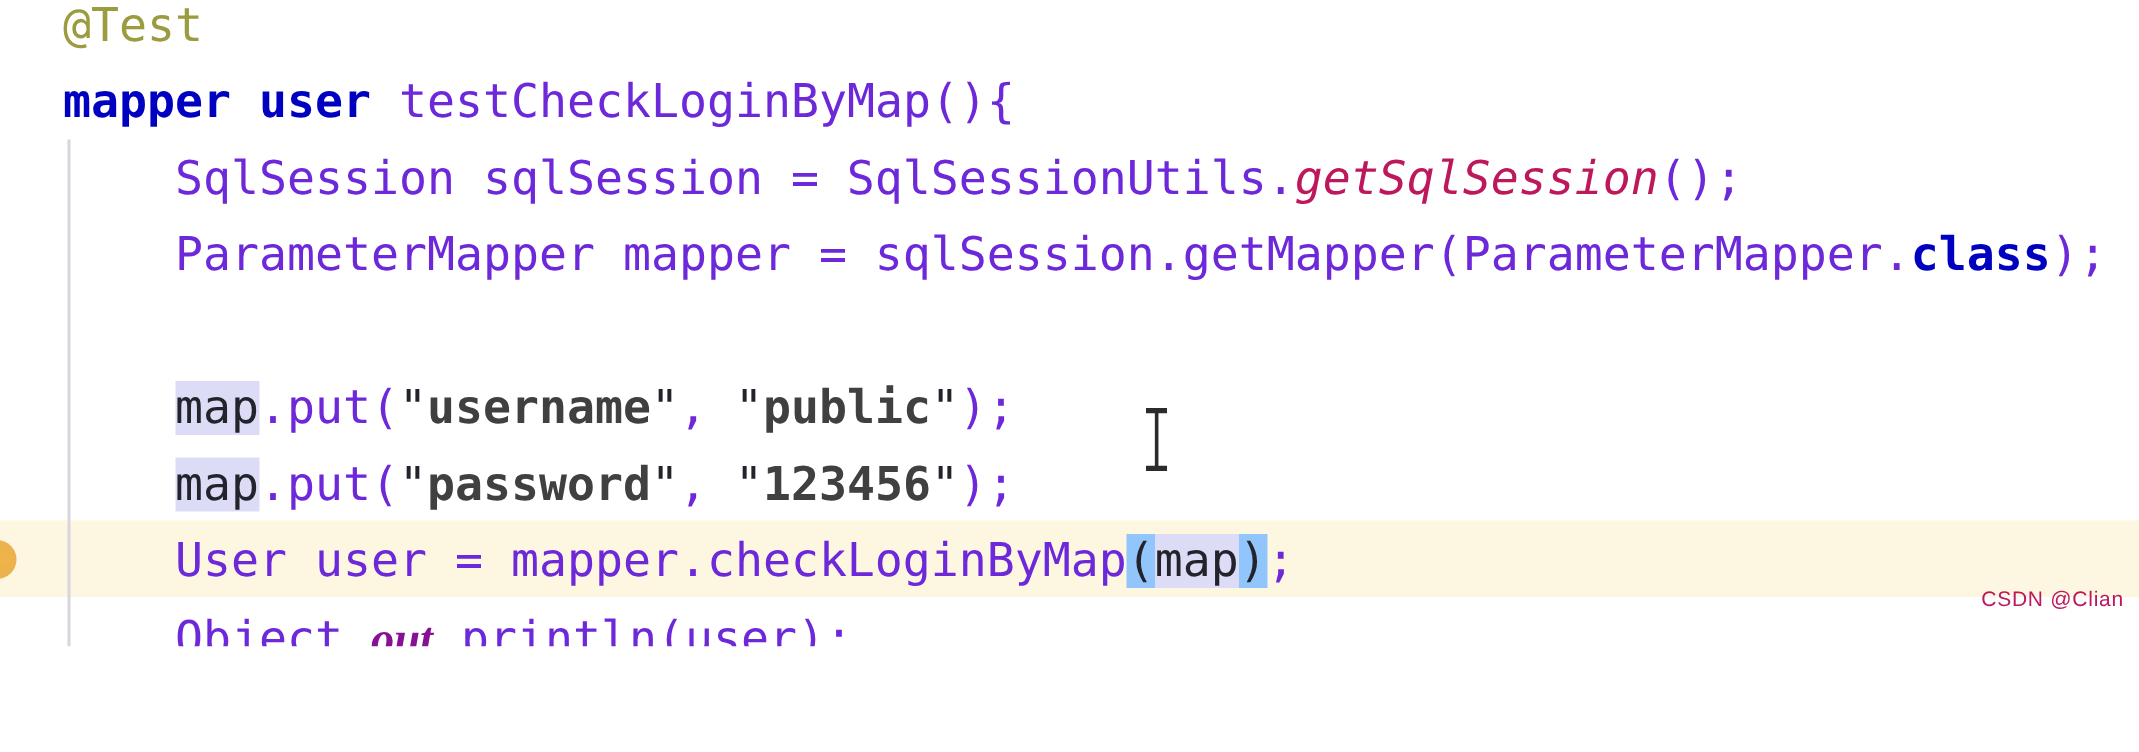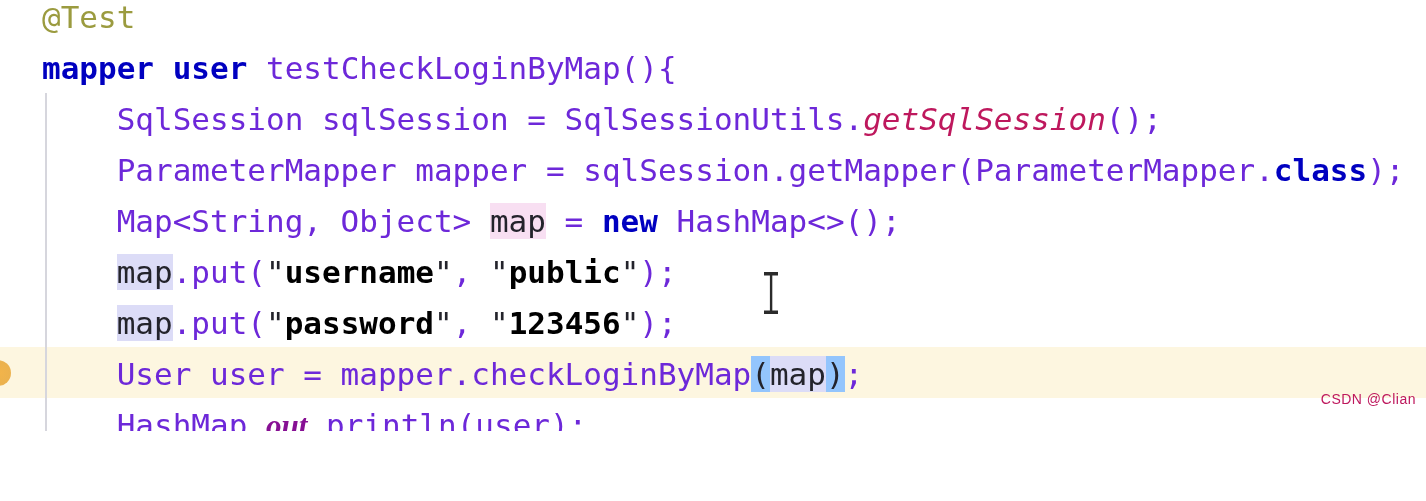--- a/index.html
+++ b/index.html
@@ -55,21 +55,21 @@
     left: 0;
     height: 51px;
     white-space: pre;
     z-index: 3;
     display: block;
   }
 
   
   .kw        { color: #0000c0; font-weight: bold; }
   .anno      { color: #9b9b3f; }
-  .str       { color: #000000; font-weight: bold; }
+  .str       { color: #404040; font-weight: bold; }
   .quote     { color: #23232b; }
   .static-it { color: #871094; font-weight: bold; font-style: italic; font-family: Liberation Serif, serif; }
   .meth-it   { color: #be185d; font-style: italic; }
   .plain     { color: #6d28d9; }
 
   
   .hl-read   { background: #dcdcf7; }
   .hl-write  { background: #f8dff2; }
   .hl-brace  { background: #93c5fd; }
 
@@ -104,29 +104,28 @@
   <div class="indent-guide" style="left:45px; top:93px; height:362px;"></div>
 
   <div class="code-line" style="top:-8px; left:42px;"><span class="anno">@Test</span></div>
 
   <div class="code-line" style="top:43px; left:42px;"><span class="kw">mapper</span><span class="plain"> </span><span class="kw">user</span><span class="plain"> </span><span class="plain">testCheckLoginByMap(){</span></div>
 
   <div class="code-line" style="top:94px; left:42px;"><span class="plain">    </span><span class="plain">SqlSession sqlSession = SqlSessionUtils.</span><span class="meth-it">getSqlSession</span><span class="plain">();</span></div>
 
   <div class="code-line" style="top:145px; left:42px;"><span class="plain">    </span><span class="plain">ParameterMapper mapper = sqlSession.getMapper(ParameterMapper.</span><span class="kw">class</span><span class="plain">);</span></div>
 
-  <div class="code-line" style="top:196px; left:42px;"><span class="plain">    </span><span class="plain">Map&lt;String, Object&gt; </span><span class="hl-write">map</span><span class="plain"> = </span><span class="kw">new</span><span class="plain"> HashMap&lt;&gt;();</span></div>
 
   <div class="code-line" style="top:247px; left:42px;"><span class="plain">    </span><span class="hl-read">map</span><span class="plain">.put(</span><span class="quote">"</span><span class="str">username</span><span class="quote">"</span><span class="plain">, </span><span class="quote">"</span><span class="str">public</span><span class="quote">"</span><span class="plain">);</span></div>
 
   <div class="code-line" style="top:298px; left:42px;"><span class="plain">    </span><span class="hl-read">map</span><span class="plain">.put(</span><span class="quote">"</span><span class="str">password</span><span class="quote">"</span><span class="plain">, </span><span class="quote">"</span><span class="str">123456</span><span class="quote">"</span><span class="plain">);</span></div>
 
   <div class="code-line" style="top:349px; left:42px;"><span class="plain">    </span><span class="plain">User user = mapper.checkLoginByMap</span><span class="hl-brace">(</span><span class="hl-read">map</span><span class="hl-brace">)</span><span class="plain">;</span></div>
 
-  <div class="code-line" style="top:400px; left:42px;"><span class="plain">    </span><span class="plain">HashMap.</span><span class="static-it">out</span><span class="plain">.println(user);</span></div>
+  <div class="code-line" style="top:400px; left:42px;"><span class="plain">    </span><span class="plain">Object.</span><span class="static-it">out</span><span class="plain">.println(user);</span></div>
 
   <div class="code-line" style="top:451px; left:42px;"><span class="plain">}</span></div>
 
   <svg class="ibeam" style="left:760px; top:270px;" width="22" height="46" viewBox="0 0 22 46">
     <rect x="3" y="1" width="16" height="5" fill="#ffffff"></rect>
     <rect x="9" y="1" width="4" height="44" fill="#ffffff"></rect>
     <rect x="3" y="40" width="16" height="5" fill="#ffffff"></rect>
     <rect x="4" y="2" width="14" height="3.5" fill="#2b2b2b"></rect>
     <rect x="9.9" y="2" width="2.4" height="42" fill="#2b2b2b"></rect>
     <rect x="4" y="40.5" width="14" height="3.5" fill="#2b2b2b"></rect>

